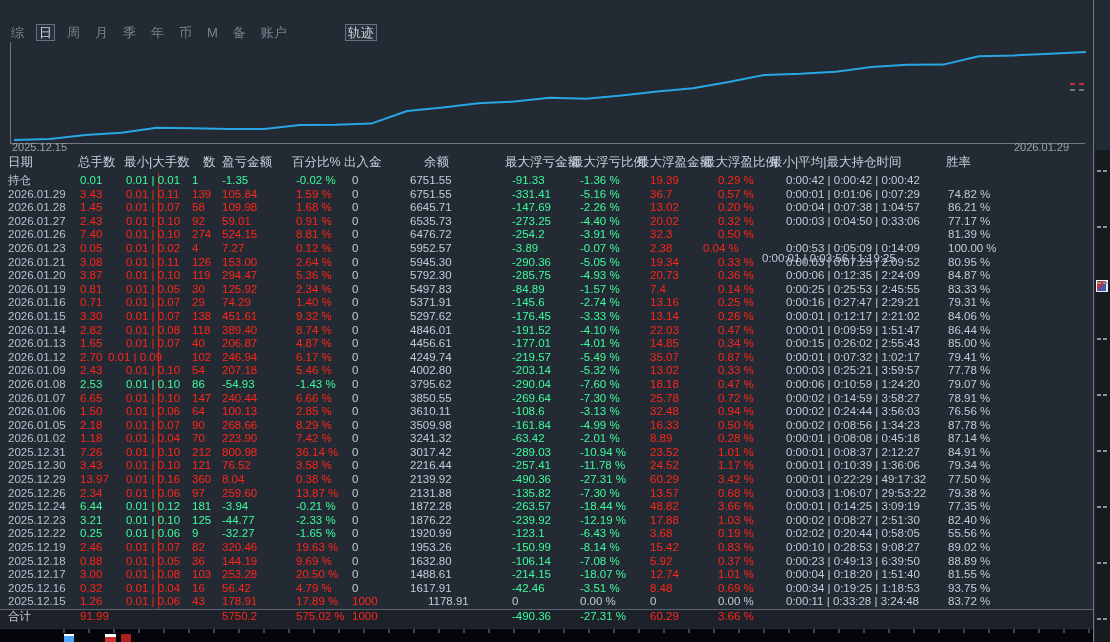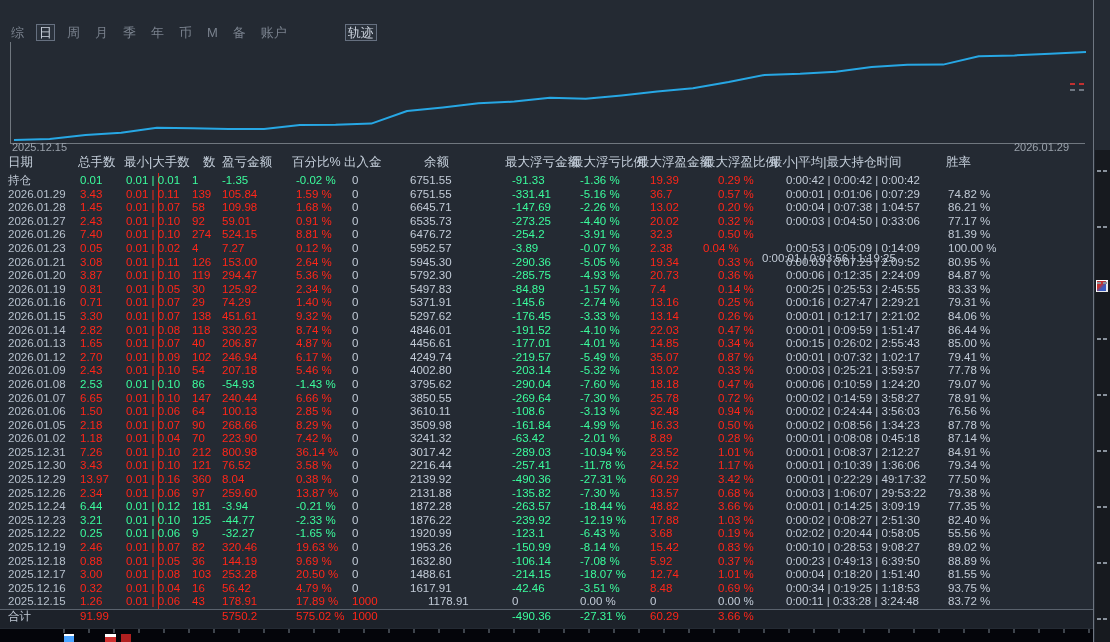--- a/index.html
+++ b/index.html
@@ -280,21 +280,21 @@
         <span class="cell c-red" style="left: 650px;">13.14</span>
         <span class="cell c-red" style="left: 718px;">0.26 %</span>
         <span class="cell c-gray" style="left: 786px;">0:00:01 | 0:12:17 | 2:21:02</span>
         <span class="cell c-gray" style="left: 948px;">84.06 %</span>
       </div>
       <div class="trow">
         <span class="cell c-date" style="left: 8px;">2026.01.14</span>
         <span class="cell c-red" style="left: 80px;">2.82</span>
         <span class="cell c-red" style="left: 126px;">0.01 | 0.08</span>
         <span class="cell c-red" style="left: 192px;">118</span>
-        <span class="cell c-red" style="left: 222px;">330.23</span>
+        <span class="cell c-red" style="left: 222px;">389.40</span>
         <span class="cell c-red" style="left: 296px;">8.74 %</span>
         <span class="cell c-gray" style="left: 352px;">0</span>
         <span class="cell c-gray" style="left: 410px;">4846.01</span>
         <span class="cell c-grn" style="left: 512px;">-191.52</span>
         <span class="cell c-grn" style="left: 580px;">-4.10 %</span>
         <span class="cell c-red" style="left: 650px;">22.03</span>
         <span class="cell c-red" style="left: 718px;">0.47 %</span>
         <span class="cell c-gray" style="left: 786px;">0:00:01 | 0:09:59 | 1:51:47</span>
         <span class="cell c-gray" style="left: 948px;">86.44 %</span>
       </div>
@@ -310,21 +310,21 @@
         <span class="cell c-grn" style="left: 512px;">-177.01</span>
         <span class="cell c-grn" style="left: 580px;">-4.01 %</span>
         <span class="cell c-red" style="left: 650px;">14.85</span>
         <span class="cell c-red" style="left: 718px;">0.34 %</span>
         <span class="cell c-gray" style="left: 786px;">0:00:15 | 0:26:02 | 2:55:43</span>
         <span class="cell c-gray" style="left: 948px;">85.00 %</span>
       </div>
       <div class="trow">
         <span class="cell c-date" style="left: 8px;">2026.01.12</span>
         <span class="cell c-red" style="left: 80px;">2.70</span>
-        <span class="cell c-red" style="left: 126px;">0.01 | 0.09</span>
+        <span class="cell c-red" style="left: 108px;">0.01 | 0.09</span>
         <span class="cell c-red" style="left: 192px;">102</span>
         <span class="cell c-red" style="left: 222px;">246.94</span>
         <span class="cell c-red" style="left: 296px;">6.17 %</span>
         <span class="cell c-gray" style="left: 352px;">0</span>
         <span class="cell c-gray" style="left: 410px;">4249.74</span>
         <span class="cell c-grn" style="left: 512px;">-219.57</span>
         <span class="cell c-grn" style="left: 580px;">-5.49 %</span>
         <span class="cell c-red" style="left: 650px;">35.07</span>
         <span class="cell c-red" style="left: 718px;">0.87 %</span>
         <span class="cell c-gray" style="left: 786px;">0:00:01 | 0:07:32 | 1:02:17</span>

